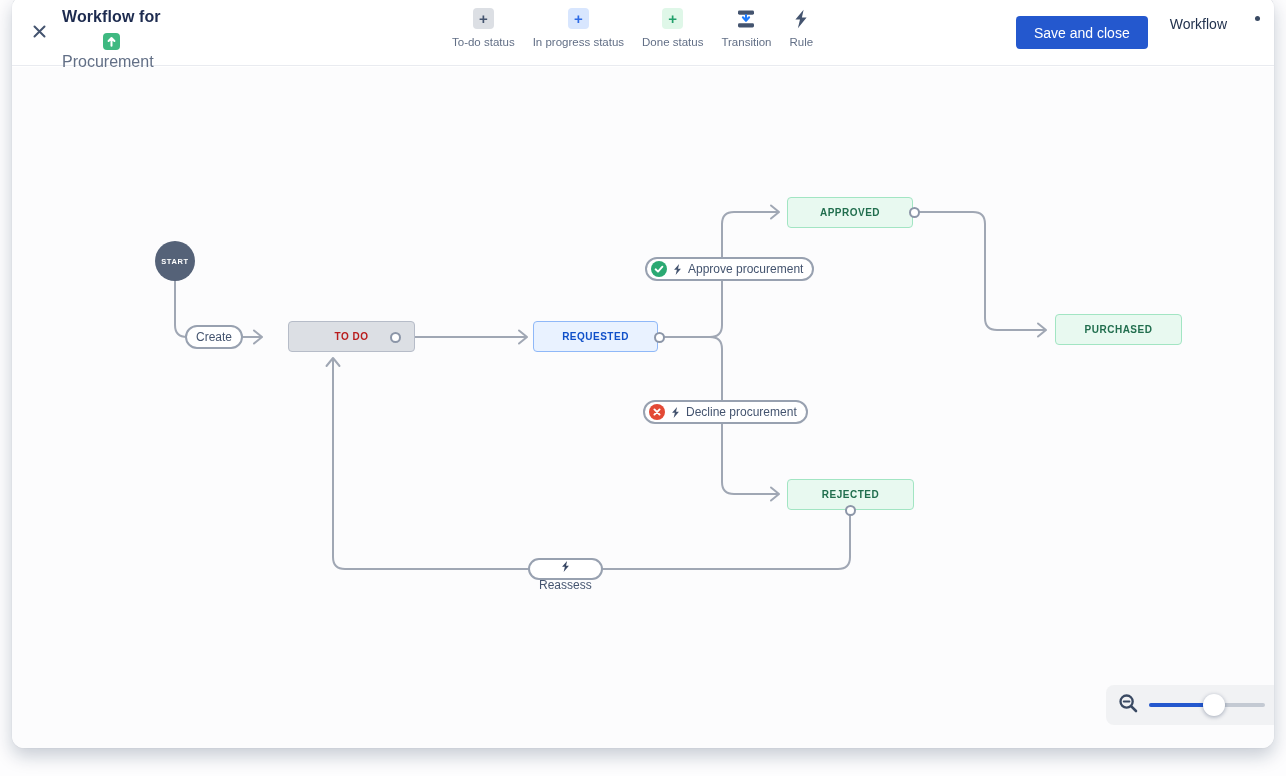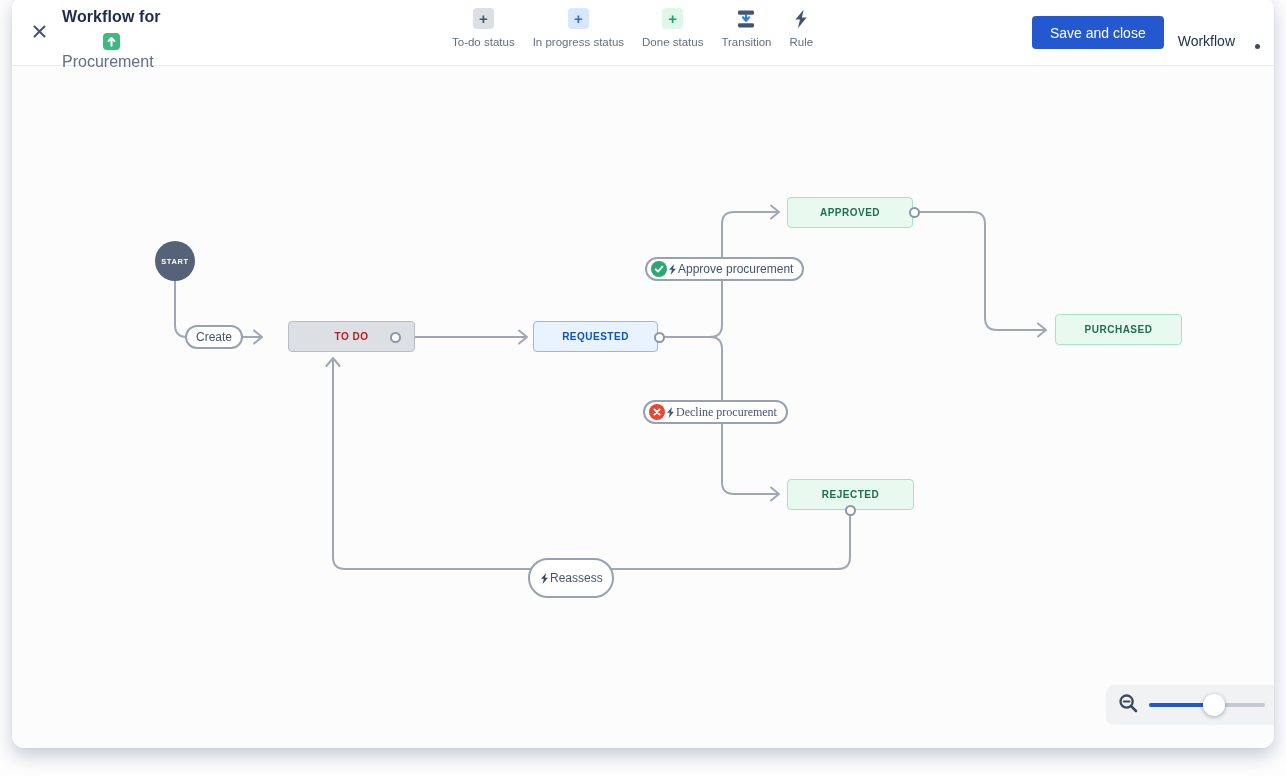--- a/index.html
+++ b/index.html
@@ -19,42 +19,42 @@
 
   .toolbar { position:absolute; left:440px; top:8px; display:flex; align-items:flex-start; gap:18px; }
   .tool-btn { display:flex; flex-direction:column; align-items:center; gap:7px; background:none; border:none; cursor:pointer; }
   .tool-ic { width:21px; height:21px; border-radius:4px; display:flex; align-items:center; justify-content:center; font-size:15px; font-weight:bold; line-height:1; }
   .ic-gray  { background:#DCDFE4; color:#44546F; }
   .ic-blue  { background:#D8E6FE; color:#2E6BE5; }
   .ic-green { background:#DFF7E8; color:#22A06B; }
   .ic-plain { background:transparent; }
   .tool-lbl { font-size:11.5px; color:#626F86; white-space:nowrap; }
 
-  .actions { position:absolute; right:14px; top:16px; display:flex; align-items:flex-end; gap:6px; }
+  .actions { position:absolute; right:14px; top:16px; display:flex; align-items:flex-start; gap:14px; }
   .save-btn { background:#2458CE; color:#fff; border:none; border-radius:4px; height:33px; padding:0 18px; font-size:14px; font-weight:500; font-family:inherit; cursor:pointer; }
   .discard-btn { background:transparent; border:none; color:#22324E; font-size:14px; font-weight:500; font-family:inherit; padding:0 8px; cursor:pointer; }
   .hdr-dot { width:5px; height:5px; border-radius:50%; background:#3A4A63; margin-left:6px; }
 
   
   .canvas { position:absolute; top:71px; left:0; right:0; bottom:0; background:#FCFCFD; }
   .edges { position:absolute; left:0; top:0; }
 
   .start-node { position:absolute; left:143px; top:174px; width:40px; height:40px; border-radius:50%;
                 background:#556278; color:#fff; font-size:7.5px; font-weight:bold; letter-spacing:.6px;
                 display:flex; align-items:center; justify-content:center; cursor:pointer; }
 
   .status { position:absolute; height:31px; border-radius:4px; display:flex; align-items:center; justify-content:center;
             font-size:10px; font-weight:bold; letter-spacing:.5px; cursor:pointer; }
   .st-todo  { background:#DCDFE4; border:1px solid #B6BCC8; color:#b91c1c;margin-left:20px; }
   .st-prog  { background:#E9F2FF; border:1px solid #8FB8F8; color:#1050C9; }
   .st-done  { background:#E8F9F0; border:1px solid #A2E5C3; color:#216E4E; }
 
   .port { position:absolute; width:11px; height:11px; border-radius:50%; background:#fff; border:2px solid #8C96A8; cursor:pointer; }
 
-  .pill { position:absolute; display:flex; align-items:center; background:#fff; border:2px solid #98A1B0;
+  .pill { position:absolute; display:flex; align-items:center; gap:5px; background:#fff; border:2px solid #98A1B0;
           border-radius:999px; padding:0 9px; height:24px; font-size:12px; color:#44546F; white-space:nowrap; cursor:pointer; }
   .pill .badge { display:inline-flex; }
 
   
   .zoom-panel { position:absolute; right:0; bottom:23px; width:168px; height:40px; background:#F1F2F4;
                 border-radius:8px 0 0 8px; display:flex; align-items:center; }
   .zoom-out-btn { border:none; background:none; margin-left:12px; display:flex; cursor:pointer; }
   .slider { position:relative; margin-left:10px; width:116px; height:22px; cursor:pointer; }
   .slider .track { position:absolute; top:9px; left:0; right:0; height:4px; border-radius:2px; background:#C4CAD3; }
   .slider .fill  { position:absolute; top:9px; left:0; width:65px; height:4px; border-radius:2px; background:#2458CE; }
@@ -178,36 +178,36 @@
             </svg>
         </span>
         <span class="badge">
           <svg width="11" height="13" viewBox="0 0 18 20">
               <path d="M11.6 0.8 L3.4 10.6 H8 L5.9 19.2 L14.6 8.6 H9.9 Z" fill="#44546F"></path>
             </svg>
         </span>
         <span>Approve procurement</span>
       </div>
 
-      <div class="pill" style="left:631px; top:333px; padding-left:4px;font-family:Liberation Serif, serif;">
+      <div class="pill" style="left:631px; top:333px; padding-left:4px;">
         <span class="badge">
           <svg width="16" height="16" viewBox="0 0 16 16">
               <circle cx="8" cy="8" r="8" fill="#E34935"></circle>
               <path d="M5.4 5.4 L10.6 10.6 M10.6 5.4 L5.4 10.6" stroke="#fff" stroke-width="1.9" stroke-linecap="round"></path>
             </svg>
         </span>
         <span class="badge">
           <svg width="11" height="13" viewBox="0 0 18 20">
               <path d="M11.6 0.8 L3.4 10.6 H8 L5.9 19.2 L14.6 8.6 H9.9 Z" fill="#44546F"></path>
             </svg>
         </span>
         <span>Decline procurement</span>
       </div>
 
-      <div class="pill" style="left:516px; top:491px; height:40px;">
+      <div class="pill" style="left:516px; top:491px; height:22px;flex-direction:column;">
         <span class="badge">
           <svg width="11" height="13" viewBox="0 0 18 20">
               <path d="M11.6 0.8 L3.4 10.6 H8 L5.9 19.2 L14.6 8.6 H9.9 Z" fill="#374663"></path>
             </svg>
         </span>
         <span>Reassess</span>
       </div>
 
       <div class="zoom-panel">
         <button class="zoom-out-btn">

